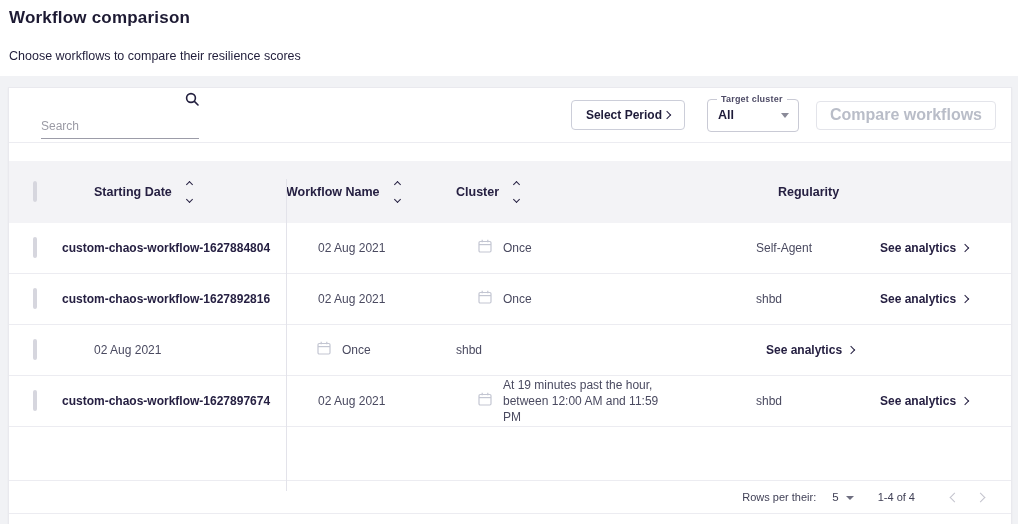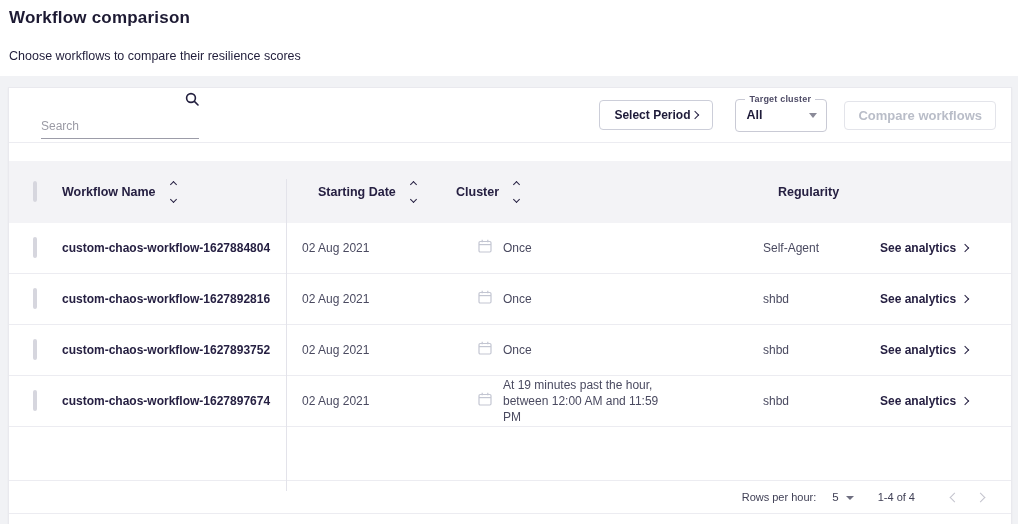--- a/index.html
+++ b/index.html
@@ -53,21 +53,21 @@
   .cluster-value { font-size:12.5px; font-weight:600; color:#1e1b39; }
   .caret-down {
     position:absolute; right:9px; top:13px;
     width:0; height:0; border-left:4.5px solid transparent; border-right:4.5px solid transparent;
     border-top:5px solid #8a8a98;
   }
 
   .btn-disabled {
     height:29px; padding:0 13px; display:flex; align-items:center;
     background:#fff; border:1px solid #e3e4ea; border-radius:4px;
-    font-size:13px; font-weight:600; color:#b9bdc8; cursor:default;
+    font-size:16px; font-weight:600; color:#b9bdc8; cursor:default;
   }
 
   
   .chev { display:inline-block; width:6px; height:6px; border-right:1.6px solid #262042; border-bottom:1.6px solid #262042; }
   .chev.right { transform:rotate(-45deg); }
   .chev.up    { transform:rotate(-135deg); width:5px; height:5px; }
   .chev.down  { transform:rotate(45deg);  width:5px; height:5px; }
   .chev.pg    { width:7px; height:7px; border-color:#c3c3cd; border-width:1.6px; }
 
   
@@ -85,21 +85,21 @@
   .cell-check { padding-left:24px; }
   .checkbox {
     width:15px; height:15px; border:2px solid #d6d6de; border-radius:2px; background:#fff; cursor:pointer;
   }
   .th-date, .td-date { padding-left:32px; }
   .th-reg,  .td-reg  { padding-left:31px; }
   .th-cluster, .td-cluster { padding-left:9px; }
 
   .table-row { height:51px; border-bottom:1px solid #ececf1; background:#fff; }
   .wf-name { font-size:12px; font-weight:700; color:#262042; }
-  .td-plain { font-size:12px; color:#4a4a60;padding-left:16px; }
+  .td-plain { font-size:12px; color:#4a4a60; }
   .td-reg { display:flex; align-items:center; gap:11px; }
   .reg-text { font-size:12px; color:#4a4a60; max-width:176px; line-height:1.35; }
   .calendar { color:#c3c6d2; flex:0 0 auto; }
   .td-analytics { display:flex; align-items:center; gap:6px; padding-left:19px; cursor:pointer; }
   .analytics-label { font-size:12px; font-weight:700; color:#262042; }
 
   .empty-space { height:53px; background:#fff; }
 
   
   .pagination {
@@ -148,34 +148,34 @@
     </div>
 
     <button class="btn-disabled">Compare workflows</button>
   </div>
 
   <div class="table-area">
     <div class="col-divider"></div>
 
     <div class="grid-row table-header">
       <div class="cell-check"><span class="checkbox"></span></div>
+      <div class="th th-date">
+        <span>Starting Date</span>
+        <span class="sort-group">
+          <span class="chev up"></span>
+          <span class="chev down"></span>
+        </span>
+      </div>
       <div class="th">
         <span>Workflow Name</span>
         <span class="sort-group">
           <span class="chev up"></span>
           <span class="chev down"></span>
         </span>
       </div>
-      <div class="th th-date">
-        <span>Starting Date</span>
-        <span class="sort-group">
-          <span class="chev up"></span>
-          <span class="chev down"></span>
-        </span>
-      </div>
       <div class="th th-cluster">
         <span>Cluster</span>
         <span class="sort-group">
           <span class="chev up"></span>
           <span class="chev down"></span>
         </span>
       </div>
       <div class="th th-reg">
         <span>Regularity</span>
       </div>
@@ -221,21 +221,20 @@
       </div>
       <div class="td-plain td-cluster">shbd</div>
       <div class="td-analytics">
         <span class="analytics-label">See analytics</span>
         <span class="chev right"></span>
       </div>
     </div>
 
     <div class="grid-row table-row">
       <div class="cell-check"><span class="checkbox"></span></div>
-      <div class="wf-name">custom-chaos-workflow-1627893752</div>
       <div class="td-plain td-date">02 Aug 2021</div>
       <div class="td-reg">
         <span class="calendar">
           <svg width="14" height="14" viewBox="0 0 14 14" fill="none" stroke="currentColor" stroke-width="1.2">
             <rect x="1" y="2.5" width="12" height="10.5" rx="1.2"></rect>
             <line x1="1" y1="5.6" x2="13" y2="5.6"></line>
             <line x1="4.2" y1="0.8" x2="4.2" y2="3.2"></line>
             <line x1="9.8" y1="0.8" x2="9.8" y2="3.2"></line>
           </svg>
         </span>
@@ -267,21 +266,21 @@
       <div class="td-analytics">
         <span class="analytics-label">See analytics</span>
         <span class="chev right"></span>
       </div>
     </div>
   </div>
 
   <div class="empty-space"></div>
 
   <div class="pagination">
-    <span class="rpp-label">Rows per hour:</span>
+    <span class="rpp-label">Rows per their:</span>
     <span class="rpp-value">
       <span>5</span>
       <span class="rpp-caret"></span>
     </span>
     <span class="range">1-4 of 4</span>
     <span class="pg-btn">
       <span class="chev pg" style="transform:rotate(135deg)"></span>
     </span>
     <span class="pg-btn">
       <span class="chev pg" style="transform:rotate(-45deg)"></span>

